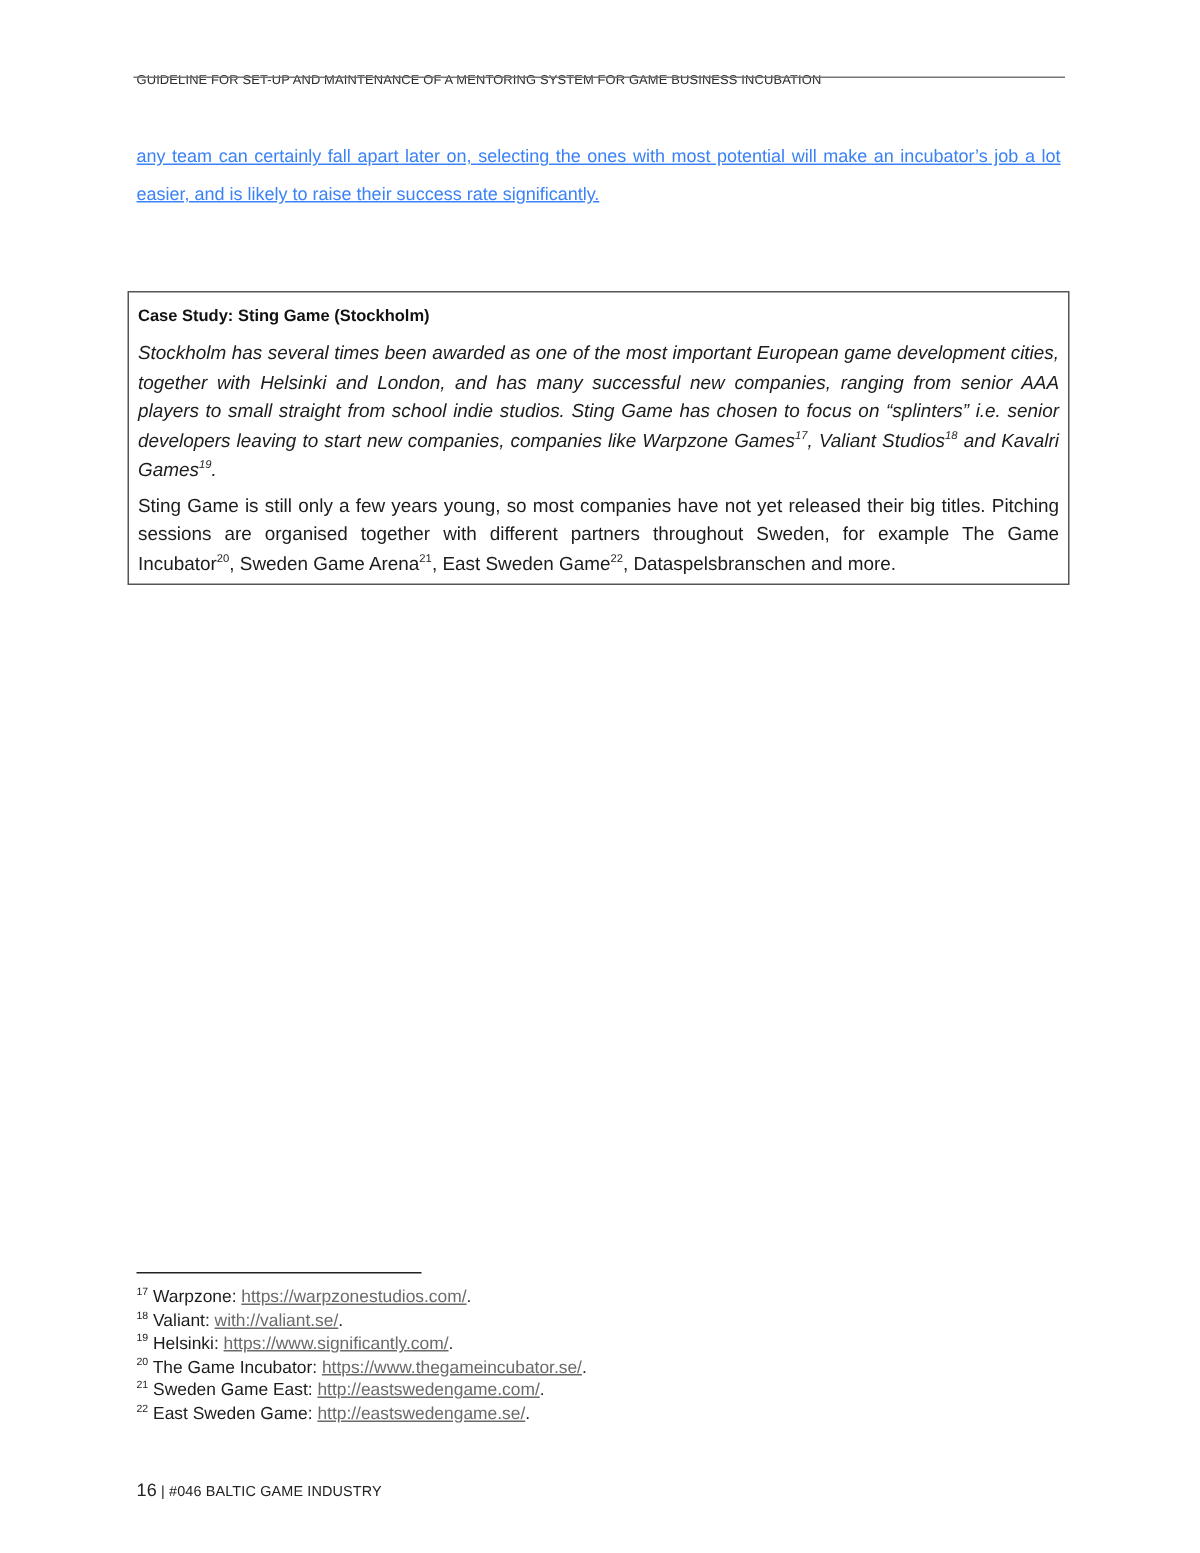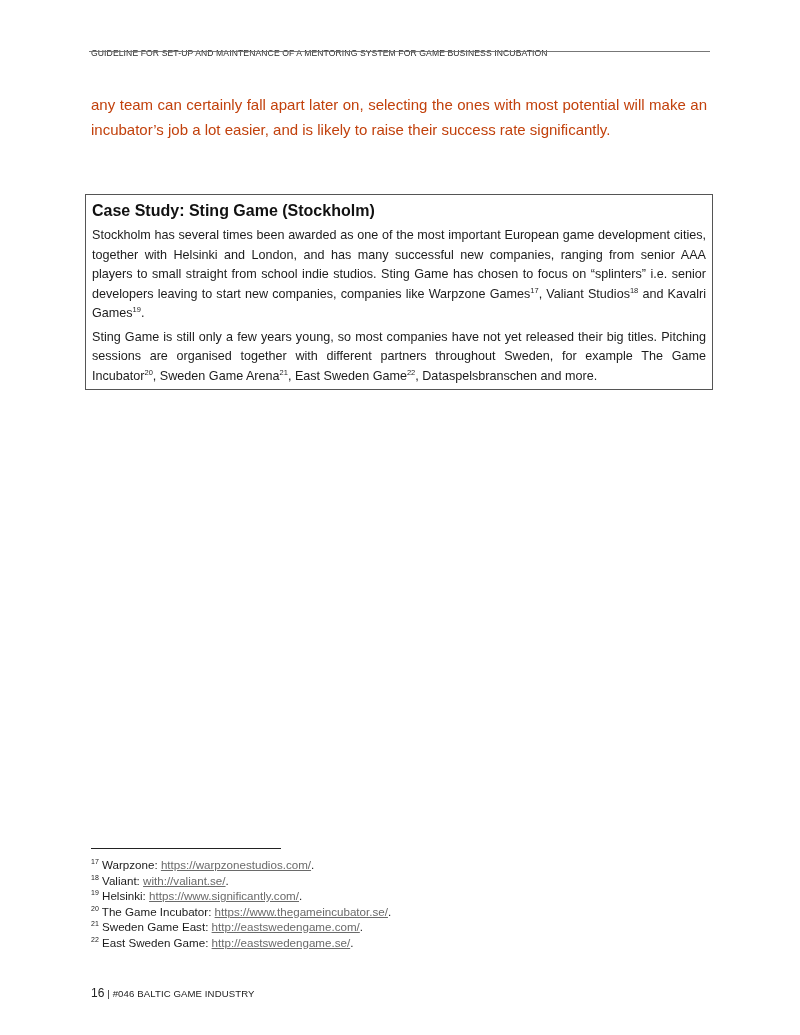--- a/index.html
+++ b/index.html
@@ -4,26 +4,26 @@
 <style>
   html, body { margin: 0; padding: 0; background: #ffffff; }
   body { width: 800px; height: 1035px; position: relative; overflow: hidden;
          font-family: "Liberation Sans", "DejaVu Sans", sans-serif; color: #1a1a1a; }
   .running-header { position: absolute; left: 91px; top: 48px; width: 619px;
     font-size: 8.6px; letter-spacing: 0.1px; color: #2b2b2b; }
   .header-rule { position: absolute; left: 89px; top: 51px; width: 621px; height: 0;
     border-top: 1.5px solid #777; }
   .body-text { position: absolute; left: 91px; top: 92px; width: 616px;
     font-family: "Liberation Sans", "DejaVu Sans", sans-serif;
-    font-size: 15px; line-height: 25px; text-align: justify; text-align-last: left; color: #c2410c; }
+    font-size: 12px; line-height: 25px; text-align: justify; text-align-last: left; color: #3b82f6; text-decoration: underline; }
   .case-box { position: absolute; left: 85px; top: 194px; width: 628px; height: 196px;
     border: 1px solid #555; box-sizing: border-box; padding: 4px 6px 0 6px; }
-  .case-title { font-weight: bold; font-size: 16px; line-height: 20px; margin-top: 2px; color: #111; }
+  .case-title { font-weight: bold; font-size: 11px; line-height: 20px; margin-top: 2px; color: #111; }
   .case-para { font-size: 12.6px; line-height: 19.5px; text-align: justify; color: #1c1c1c; margin: 0 0 4px 0; }
-  .case-para.first { margin-top: 5px; }
+  .case-para.first { margin-top: 5px; font-style: italic; }
   sup { font-size: 7.5px; line-height: 0; vertical-align: super; }
   .fn-rule { position: absolute; left: 91px; top: 848px; width: 190px; border-top: 1px solid #222; }
   .footnotes { position: absolute; left: 91px; top: 857px; width: 600px; font-size: 11.6px; line-height: 15.5px; color: #1c1c1c; }
   .fn { white-space: nowrap; }
   .fn sup { font-size: 7px; }
   .fn a { color: #6a6a6a; text-decoration: underline; }
   .page-footer { position: absolute; left: 91px; top: 986px; font-size: 9.6px; color: #222; letter-spacing: 0.1px; }
 </style>
 </head>
 <body>

